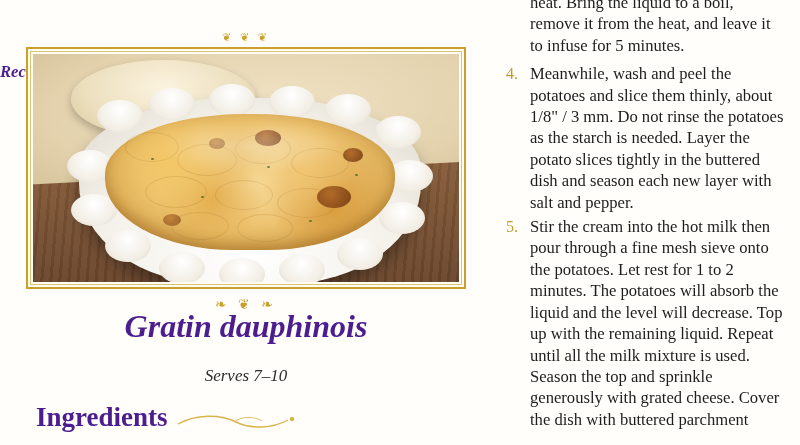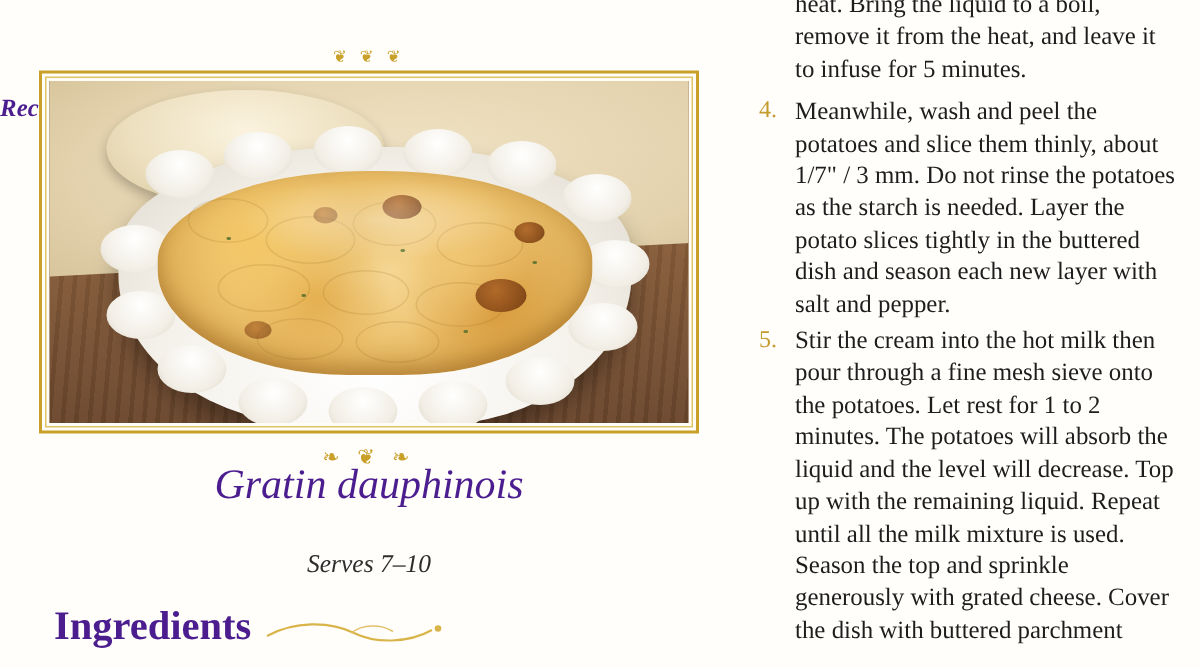--- a/index.html
+++ b/index.html
@@ -176,22 +176,22 @@
     font-size: 11px;
     letter-spacing: 3px;
   }
 
   .recipe-title {
     position: absolute;
     top: 308px;
     left: 0;
     width: 492px;
     text-align: center;
-    font-size: 28px;
-    font-weight: normal;
+    font-size: 32px;
+    font-weight: bold;
     font-style: italic;
     color: #4b1d8e;
     font-family: "Liberation Serif", serif;
   }
   .serves {
     position: absolute;
     top: 366px;
     left: 0;
     width: 492px;
     text-align: center;
@@ -344,21 +344,21 @@
 
   </div>
 
   <div class="right-col">
     <div class="right-inner">
       <p class="first-frag">heat. Bring the liquid to a boil, remove it from the heat, and leave it to infuse for 5 minutes.</p>
 
       <ol class="steps">
         <li>
           <span class="num">4.</span>
-          <span>Meanwhile, wash and peel the potatoes and slice them thinly, about 1/7" / 3 mm. Do not rinse the potatoes as the starch is needed. Layer the potato slices tightly in the buttered dish and season each new layer with salt and pepper.</span>
+          <span>Meanwhile, wash and peel the potatoes and slice them thinly, about 1/8" / 3 mm. Do not rinse the potatoes as the starch is needed. Layer the potato slices tightly in the buttered dish and season each new layer with salt and pepper.</span>
         </li>
         <li>
           <span class="num">5.</span>
           <span>Stir the cream into the hot milk then pour through a fine mesh sieve onto the potatoes. Let rest for 1 to 2 minutes. The potatoes will absorb the liquid and the level will decrease. Top up with the remaining liquid. Repeat until all the milk mixture is used. Season the top and sprinkle generously with grated cheese. Cover the dish with buttered parchment paper and foil.</span>
         </li>
 
       </ol>
     </div>
   </div>
 

